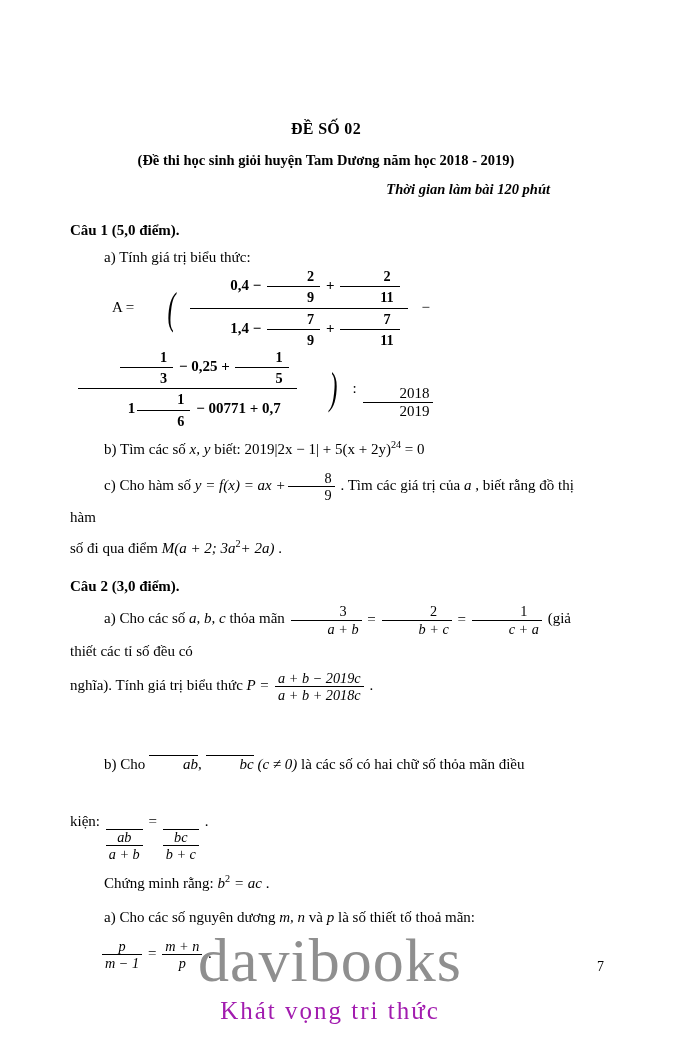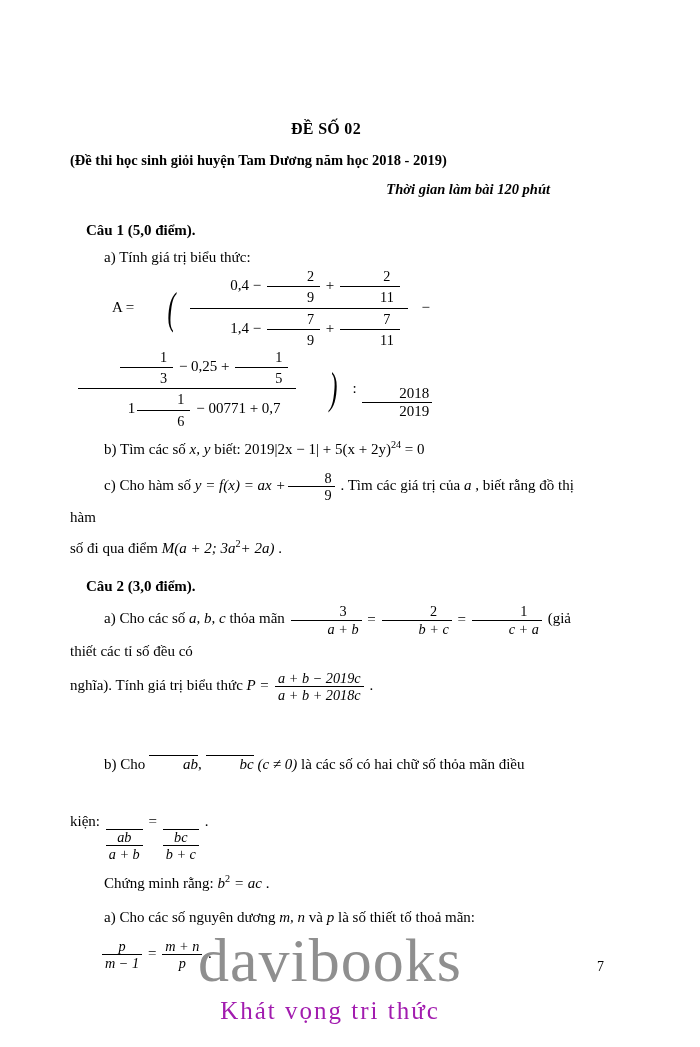--- a/index.html
+++ b/index.html
@@ -23,36 +23,36 @@
     padding: 120px 70px 40px 70px;
   }
   .title {
     text-align: center;
     font-weight: bold;
     font-size: 16px;
     letter-spacing: .3px;
     margin: 0 0 14px 0;
   }
   .subtitle {
-    text-align: left;
+    text-align: center;
     font-weight: bold;
     font-size: 14.5px;
     margin: 0 0 12px 0;
   }
   .timing {
     text-align: right;
     font-style: italic;
     font-weight: bold;
     font-size: 14.5px;
     margin: 0 32px 24px 0;
   }
   .q-head {
     font-weight: bold;
     font-size: 15px;
-    margin: 16px 0 8px 16px;
+    margin: 16px 0 8px 0;
   }
   .para {
     font-size: 15px;
     line-height: 1.9;
     margin: 6px 0;
   }
   .indent {
     text-indent: 34px;
   }
   .justify {
@@ -83,20 +83,21 @@
     font-size: 2.9em;
     font-weight: 300;
     line-height: 0.86;
     transform: scaleX(0.55);
     font-family: "Liberation Serif", serif;
   }
   .bigbar {
     display: inline-block;
     vertical-align: middle;
     text-align: center;
+    font-weight: bold;
   }
   .bigbar .num { display: block; padding: 0 6px 2px 6px; }
   .bigbar .den { display: block; padding: 2px 6px 0 6px; border-top: 1px solid #000; }
   .overline { border-top: 1px solid #000; padding-top: 0px; display: inline-block; line-height: 1.1; margin-top: 46px; }
 
   .watermark {
     position: absolute;
     left: 8px;
     right: 0;
     bottom: 22px;

